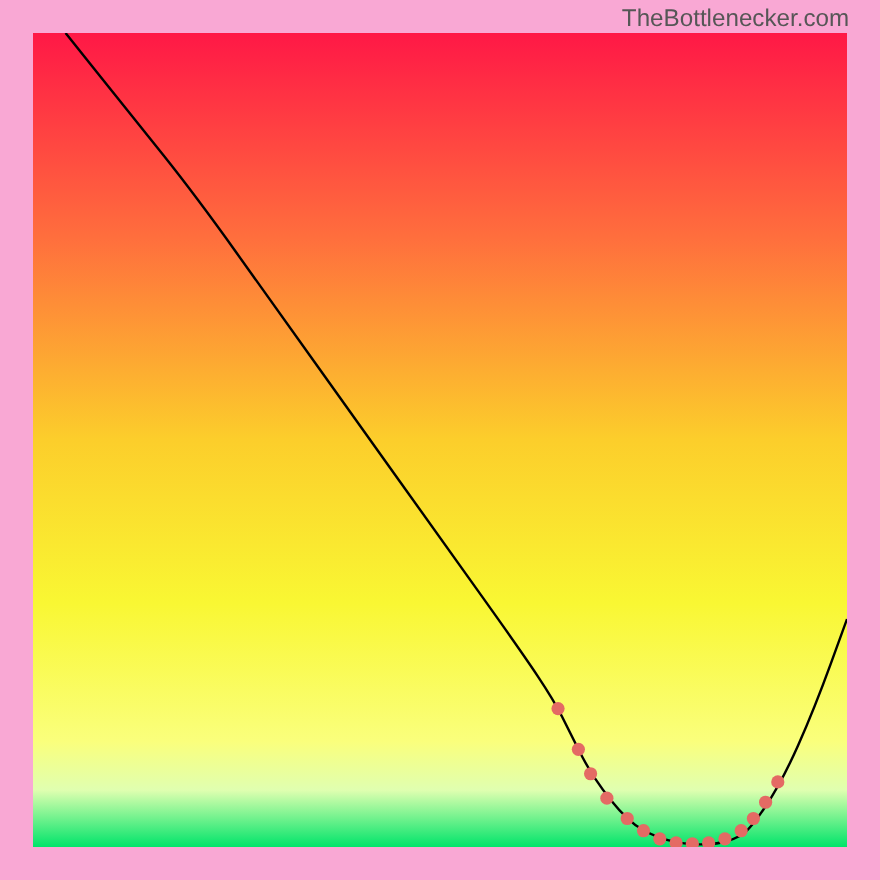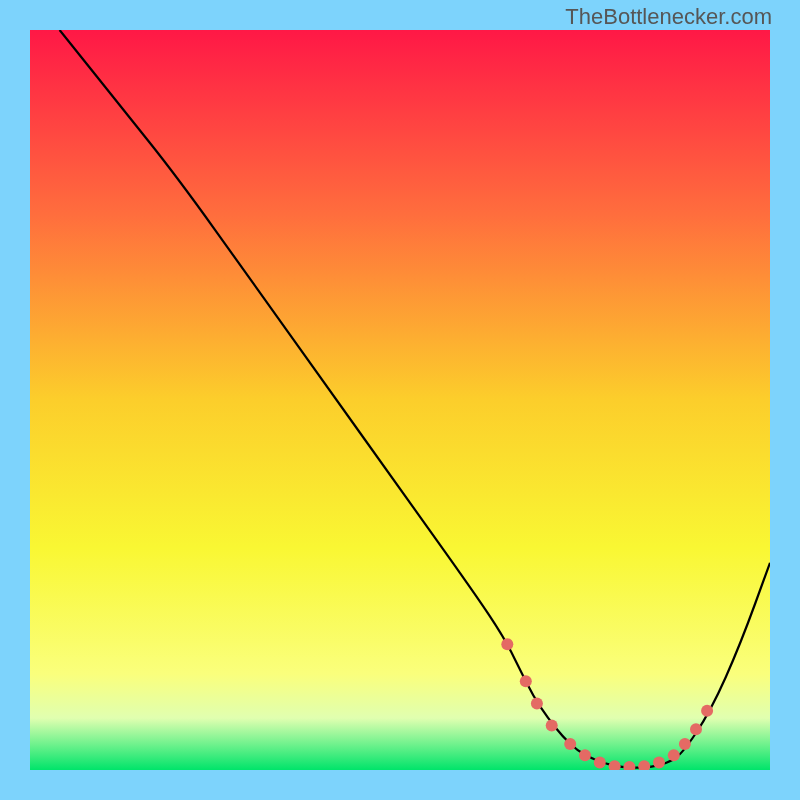--- a/index.html
+++ b/index.html
@@ -7,21 +7,21 @@
     padding: 0;
     width: 800px;
     height: 800px;
     background: #000;
     overflow: hidden;
   }
   .chart-container {
     position: relative;
     width: 800px;
     height: 800px;
-    background: #7dd3fc;
+    background: #f9a8d4;
   }
   .plot-area {
     position: absolute;
     left: 30px;
     top: 30px;
     width: 740px;
     height: 740px;
   }
   .watermark {
     position: absolute;

